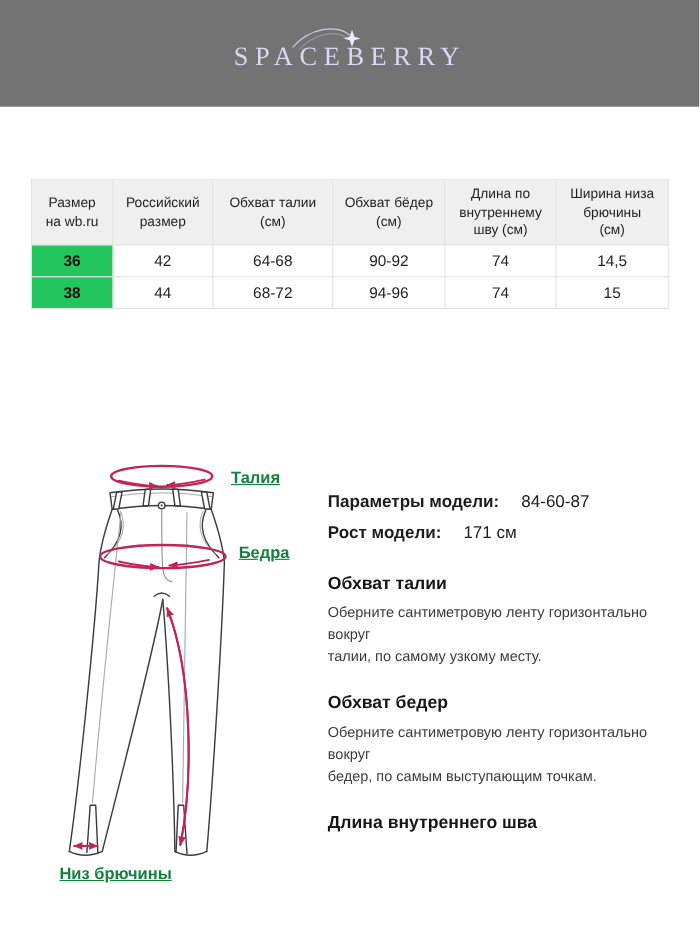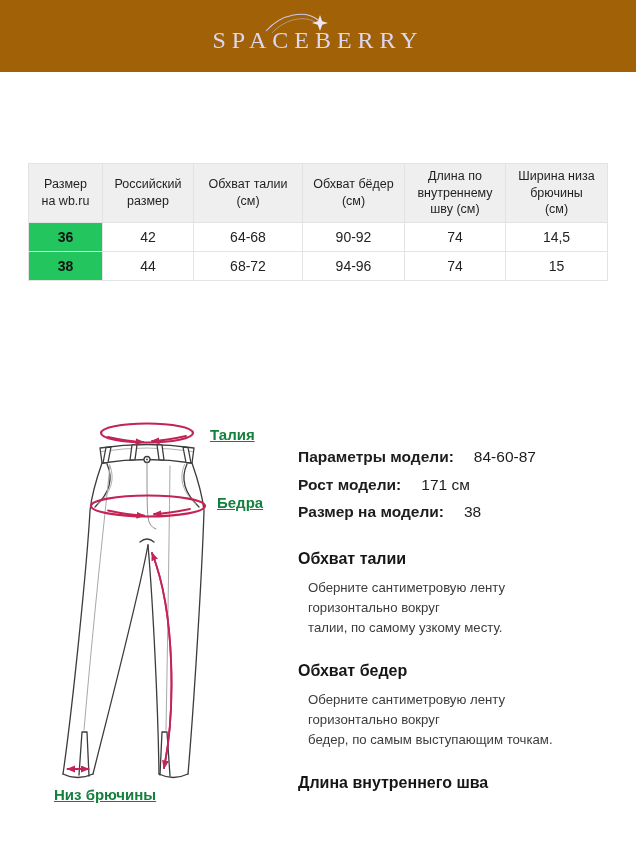--- a/index.html
+++ b/index.html
@@ -2,21 +2,21 @@
 <html><head>
 <meta charset="utf-8">
 <style>
   html,body{margin:0;padding:0;background:#ffffff;}
   .canvas{
     position:relative;width:636px;height:848px;background:#ffffff;overflow:hidden;
     font-family:"Liberation Sans",sans-serif;color:#1c1c1c;
   }
   
   .hdr{
-    position:absolute;left:0;top:0;width:636px;height:72px;background:#a16207;
+    position:absolute;left:0;top:0;width:636px;height:97px;background:#737373;
     display:flex;align-items:center;justify-content:center;
   }
   .logo-wrap{position:relative;margin-top:8px;}
   .logo-text{
     font-family:"Liberation Serif",serif;font-size:24px;font-weight:400;
     letter-spacing:6px;color:#dcd7f2;
   }
   .logo-star{position:absolute;left:50px;top:-20px;}
   
   table.size{
@@ -40,21 +40,21 @@
   .lbl-waist{left:162px;top:12px;}
   .lbl-hips{left:169px;top:80px;}
   .lbl-inseam{left:144px;top:141px;width:96px;}
   .lbl-hem{left:6px;top:372px;white-space:nowrap;}
   
   .info{position:absolute;left:298px;top:443px;width:310px;}
   .mline{font-size:15.5px;line-height:27.5px;color:#1c1c1c;}
   .mline .b{font-weight:700;margin-right:20px;}
   .section{margin-top:24px;}
   .section h3{margin:0 0 7px 0;font-size:16px;font-weight:700;color:#161616;}
-  .section p{margin:10px;font-size:13.2px;line-height:1.52;color:#3c3c3c;white-space:pre-line;}
+  .section p{margin:0;font-size:13.2px;line-height:1.52;color:#3c3c3c;white-space:pre-line;}
 </style>
 </head>
 <body>
 
 <div class="canvas">
 
   <div class="hdr">
     <div class="logo-wrap">
       <svg class="logo-star" width="72" height="30" viewBox="0 0 72 30">
         <path d="M4,24 C20,6 44,3 56,13" fill="none" stroke="#cfc8ee" stroke-width="1.1"></path>
@@ -187,23 +187,20 @@
   </div>
 
   <div class="info">
     <div>
       <div class="mline">
         <span class="b">Параметры модели:</span><span>84-60-87</span>
       </div>
       <div class="mline">
         <span class="b">Рост модели:</span><span>171 см</span>
       </div>
-      <div class="mline">
-        <span class="b">Размер на модели:</span><span>38</span>
-      </div>
     </div>
 
     <div class="section">
       <h3>Обхват талии</h3>
       <p>Оберните сантиметровую ленту горизонтально вокруг
 талии, по самому узкому месту.</p>
     </div>
     <div class="section">
       <h3>Обхват бедер</h3>
       <p>Оберните сантиметровую ленту горизонтально вокруг

